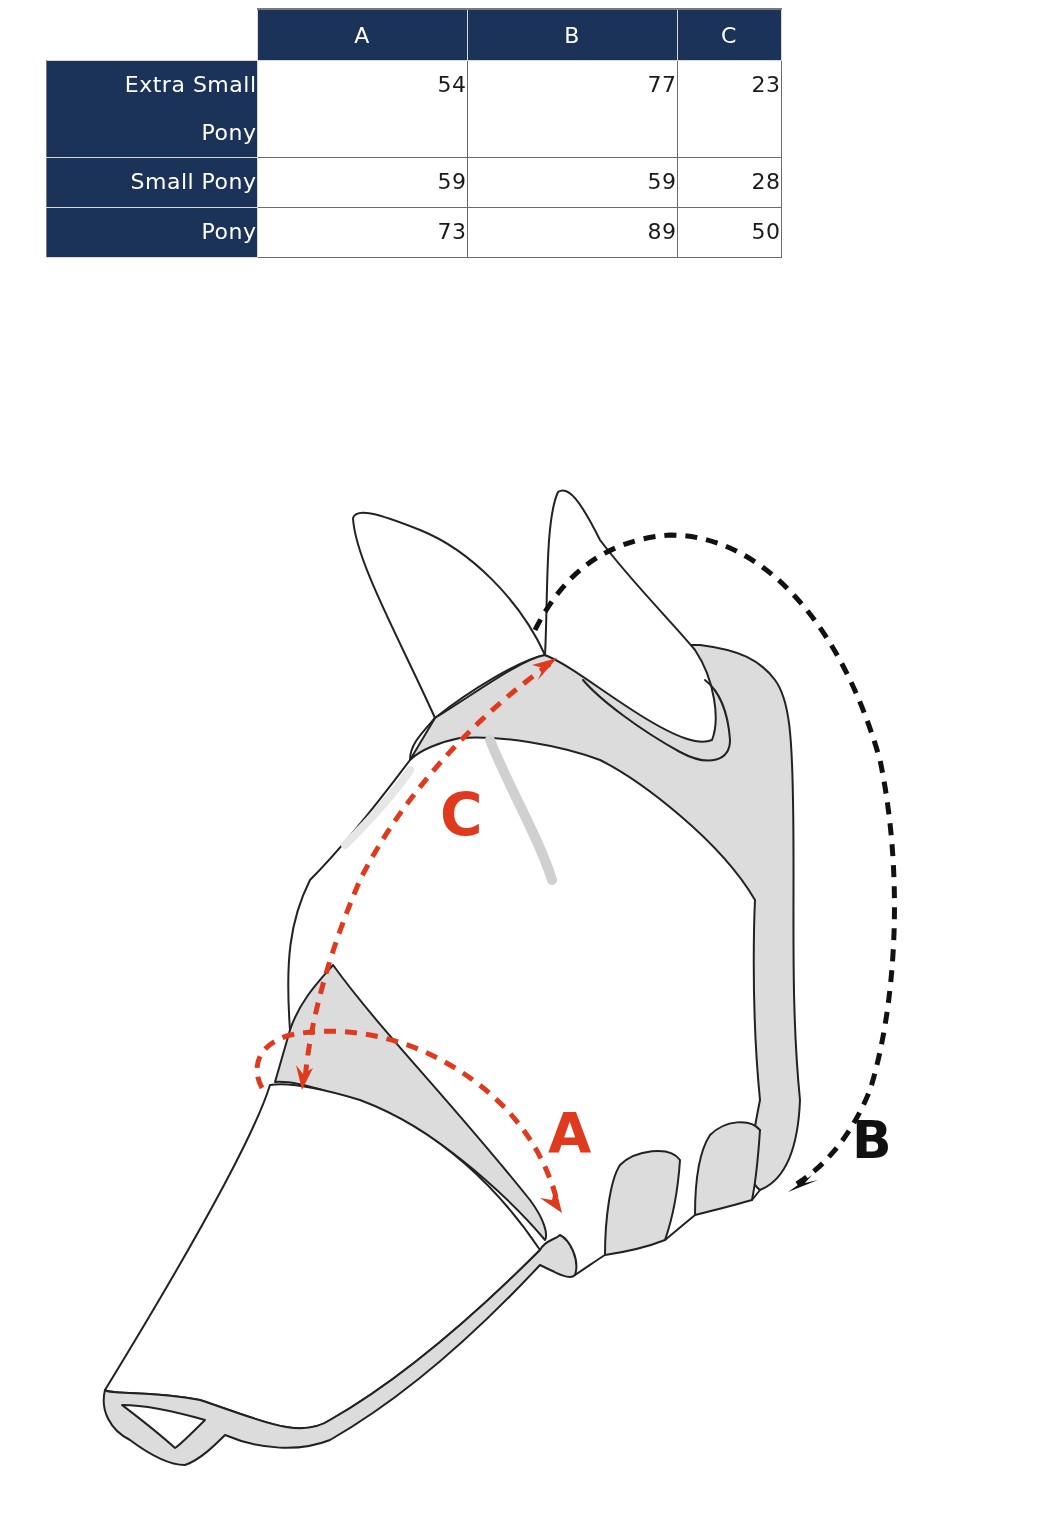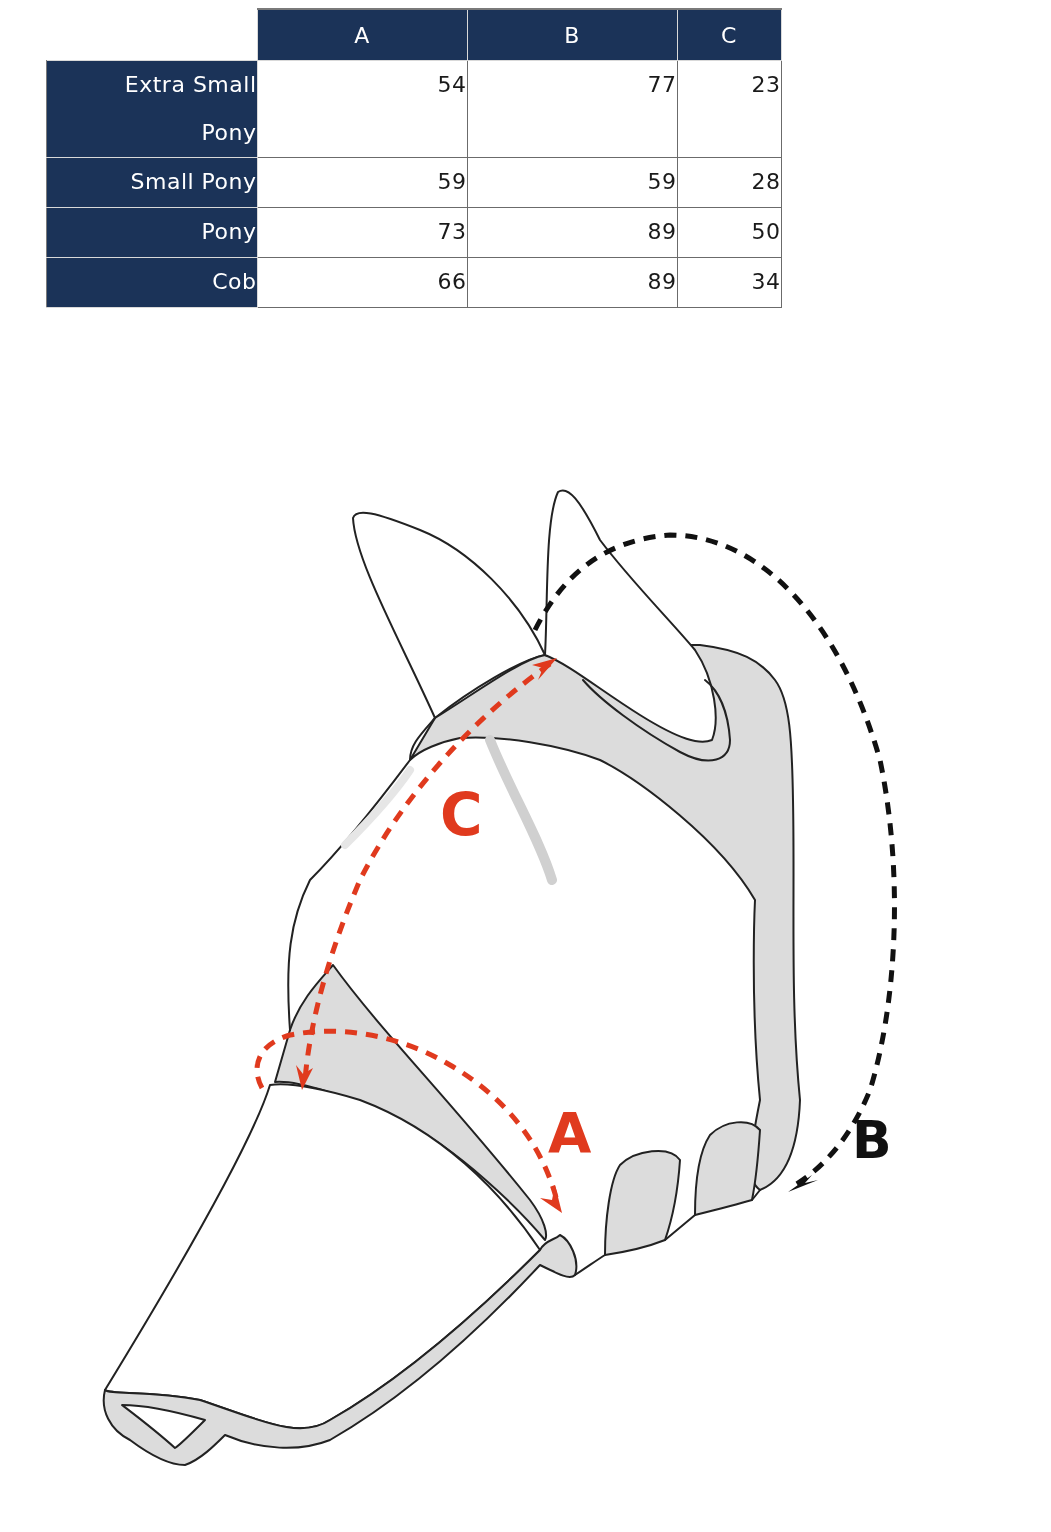--- a/index.html
+++ b/index.html
@@ -61,26 +61,20 @@
       <td>59</td>
       <td>59</td>
       <td>28</td>
     </tr>
     <tr>
       <th>Pony</th>
       <td>73</td>
       <td>89</td>
       <td>50</td>
     </tr>
-    <tr>
-      <th>Cob</th>
-      <td>66</td>
-      <td>89</td>
-      <td>34</td>
-    </tr>
   </tbody>
 </table>
 
 <svg class="diagram" viewBox="0 470 1051 1062" xmlns="http://www.w3.org/2000/svg">
   <g fill="none" stroke="#222" stroke-width="2" stroke-linejoin="round" stroke-linecap="round">
 
     <path fill="#fff" d="M435,718 C400,640 355,560 353,518 C356,508 375,512 420,530 C470,550 520,600 545,655 C520,660 470,690 435,718 Z"></path>
 
     <path fill="#dcdcdc" d="M435,718 C480,690 520,660 545,655 C555,660 570,650 578,645 L700,645 C740,650 760,660 775,680
              C790,700 792,740 793,800 C795,900 790,1000 800,1100 C798,1150 785,1180 760,1190

